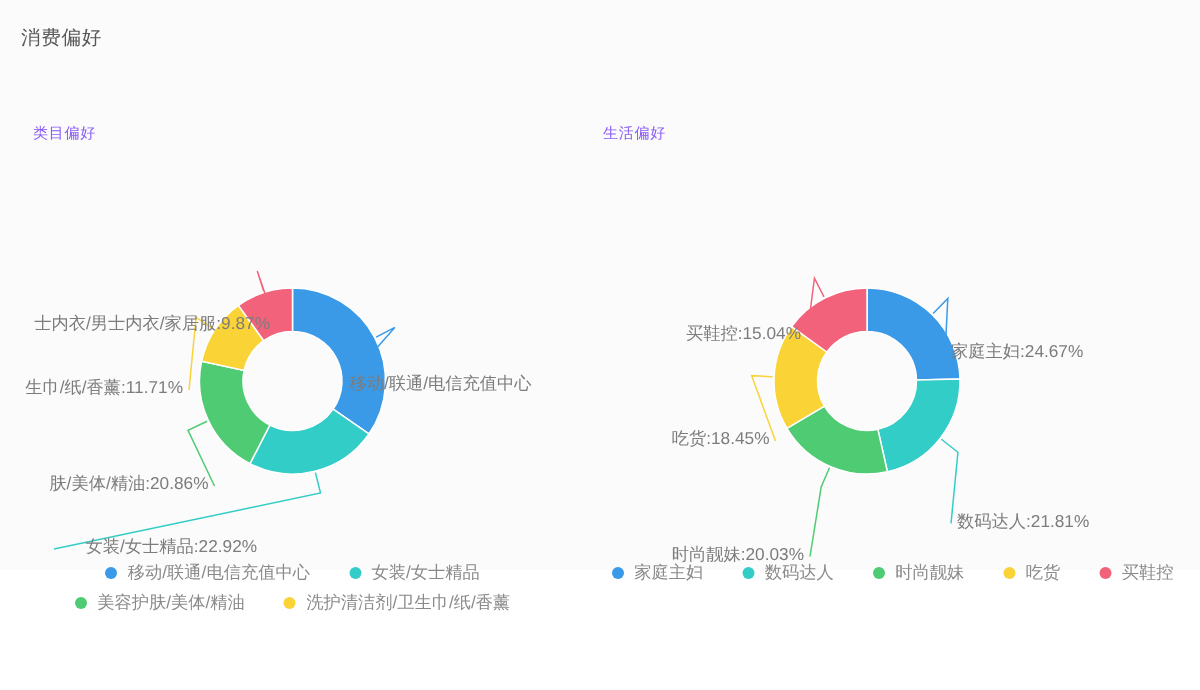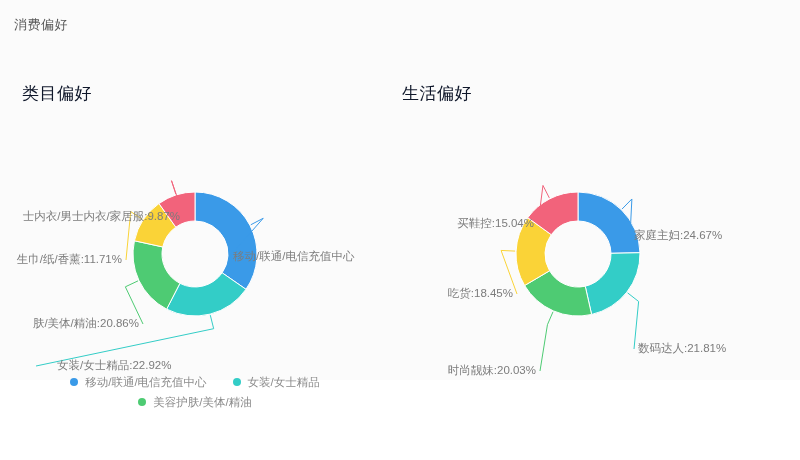--- a/index.html
+++ b/index.html
@@ -16,21 +16,21 @@
   }
   .page-title {
     position:absolute; left:14px; top:16px;
     font-size:13px; color:#585858; letter-spacing:.5px;
   }
   .panel { position:absolute; top:44px; height:416px; }
   .panel-left  { left:0px;   width:390px; }
   .panel-right { left:390px; width:410px; }
 
   .panel-title {
-    position:absolute; font-size:17px; color:#0f172a;
+    position:absolute; font-size:10px; color:#8b5cf6;
     letter-spacing:.5px;
   }
   .panel-left  .panel-title { left:22px; top:38px; }
   .panel-right .panel-title { left:12px; top:38px; }
 
   .chart-area { position:absolute; left:0; top:0; width:100%; height:100%; overflow:hidden; }
   .chart-svg  { position:absolute; left:0; top:0; }
 
   .lbl {
     position:absolute; font-size:11.5px; color:#7c7c7c;
@@ -92,20 +92,24 @@
         <span class="lg-text">移动/联通/电信充值中心</span>
       </div>
       <div class="lg-item">
         <span class="lg-dot" style="background:#33cdc7"></span>
         <span class="lg-text">女装/女士精品</span>
       </div>
       <div class="lg-item">
         <span class="lg-dot" style="background:#4ecb73"></span>
         <span class="lg-text">美容护肤/美体/精油</span>
       </div>
+      <div class="lg-item">
+        <span class="lg-dot" style="background:#fad337"></span>
+        <span class="lg-text">洗护清洁剂/卫生巾/纸/香薰</span>
+      </div>
     </div>
   </div>
 
   <div class="panel panel-right">
     <div class="panel-title">生活偏好</div>
 
     <div class="chart-area">
       <svg class="chart-svg" width="410" height="330" viewBox="0 0 410 330">
         <g id="donut-1">
             <path d="M188 148 A62 62 0 0 1 249.98667295847466 208.71455239736974 L220.992906574672 209.3158101469871 A33 33 0 0 0 188 177 Z" fill="#3a9ae8" stroke="#ffffff" stroke-width="1"></path>
@@ -124,14 +128,36 @@
       </svg>
       <div id="labels-1">
           <div class="lbl r" style="left: 244px; top: 186px;">家庭主妇:24.67%</div>
           <div class="lbl r" style="left: 248px; top: 299px;">数码达人:21.81%</div>
           <div class="lbl l" style="right: 264px; top: 321px;">时尚靓妹:20.03%</div>
           <div class="lbl l" style="right: 287px; top: 244px;">吃货:18.45%</div>
           <div class="lbl l" style="right: 266px; top: 174px;">买鞋控:15.04%</div>
         </div>
     </div>
 
+    <div class="legend">
+      <div class="lg-item">
+        <span class="lg-dot" style="background:#3a9ae8"></span>
+        <span class="lg-text">家庭主妇</span>
+      </div>
+      <div class="lg-item">
+        <span class="lg-dot" style="background:#33cdc7"></span>
+        <span class="lg-text">数码达人</span>
+      </div>
+      <div class="lg-item">
+        <span class="lg-dot" style="background:#4ecb73"></span>
+        <span class="lg-text">时尚靓妹</span>
+      </div>
+      <div class="lg-item">
+        <span class="lg-dot" style="background:#fad337"></span>
+        <span class="lg-text">吃货</span>
+      </div>
+      <div class="lg-item">
+        <span class="lg-dot" style="background:#f2637b"></span>
+        <span class="lg-text">买鞋控</span>
+      </div>
+    </div>
   </div>
 </div>
 
 </body></html>

